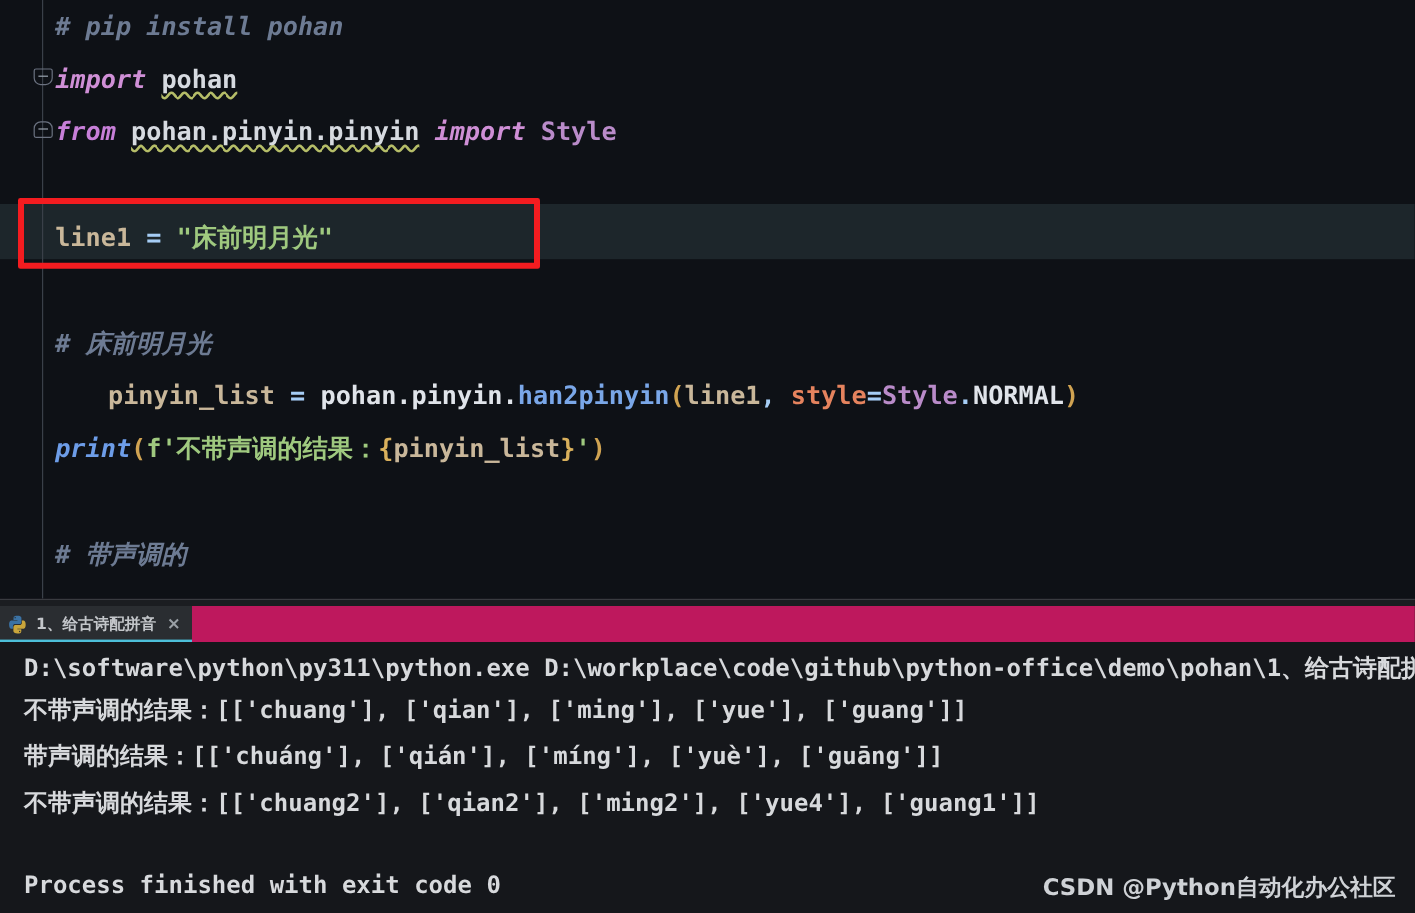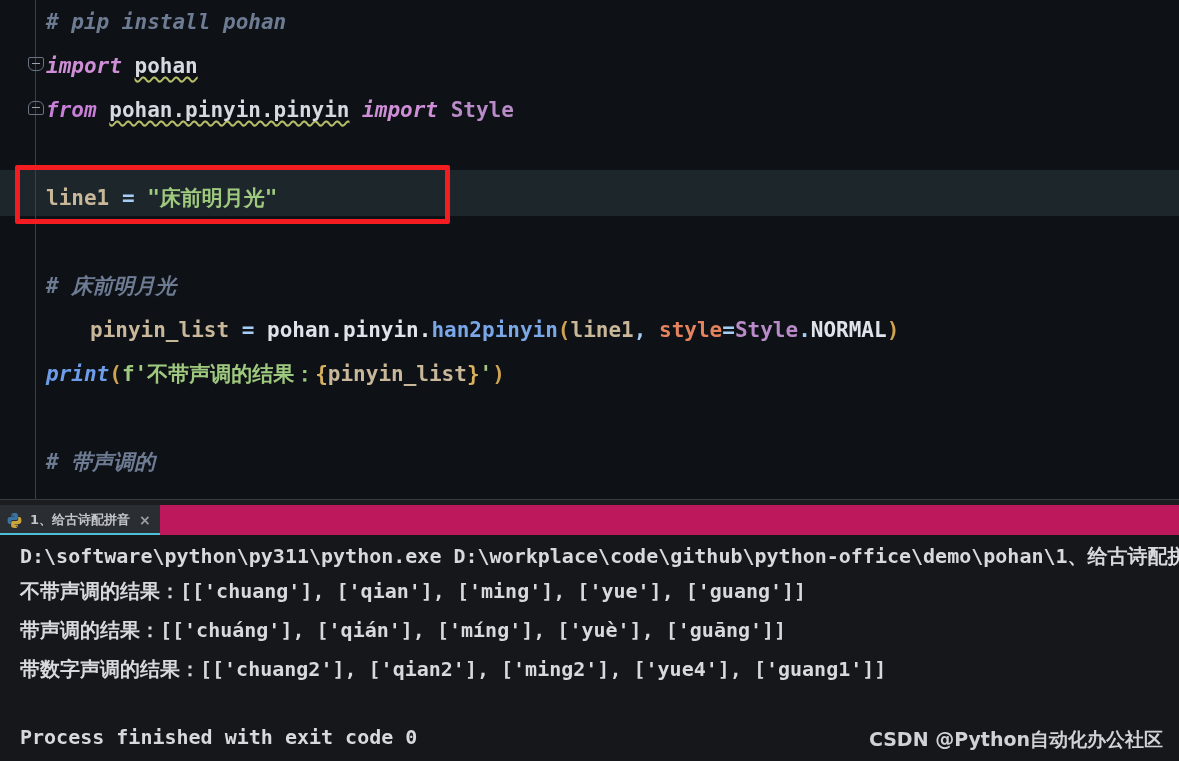--- a/index.html
+++ b/index.html
@@ -270,20 +270,20 @@
         </span>
         <span class="tab-title">1、给古诗配拼音</span>
         <span class="tab-close">×</span>
       </div>
     </div>
 
     <div class="console-body">
       <div class="out" id="out-cmd">D:\software\python\py311\python.exe D:\workplace\code\github\python-office\demo\pohan\1、给古诗配拼音.py</div>
       <div class="out" id="out-r1">不带声调的结果：[['chuang'], ['qian'], ['ming'], ['yue'], ['guang']]</div>
       <div class="out" id="out-r2">带声调的结果：[['chuáng'], ['qián'], ['míng'], ['yuè'], ['guāng']]</div>
-      <div class="out" id="out-r3">带数字声调的结果：[['chuang2'], ['qian2'], ['ming2'], ['yue4'], ['guang1']]</div>
+      <div class="out" id="out-r3">不带声调的结果：[['chuang2'], ['qian2'], ['ming2'], ['yue4'], ['guang1']]</div>
       <div class="out" id="out-done">Process finished with exit code 0</div>
       <div class="watermark">CSDN @Python自动化办公社区</div>
 
     </div>
   </div>
 
 </div>
 
 </body></html>

